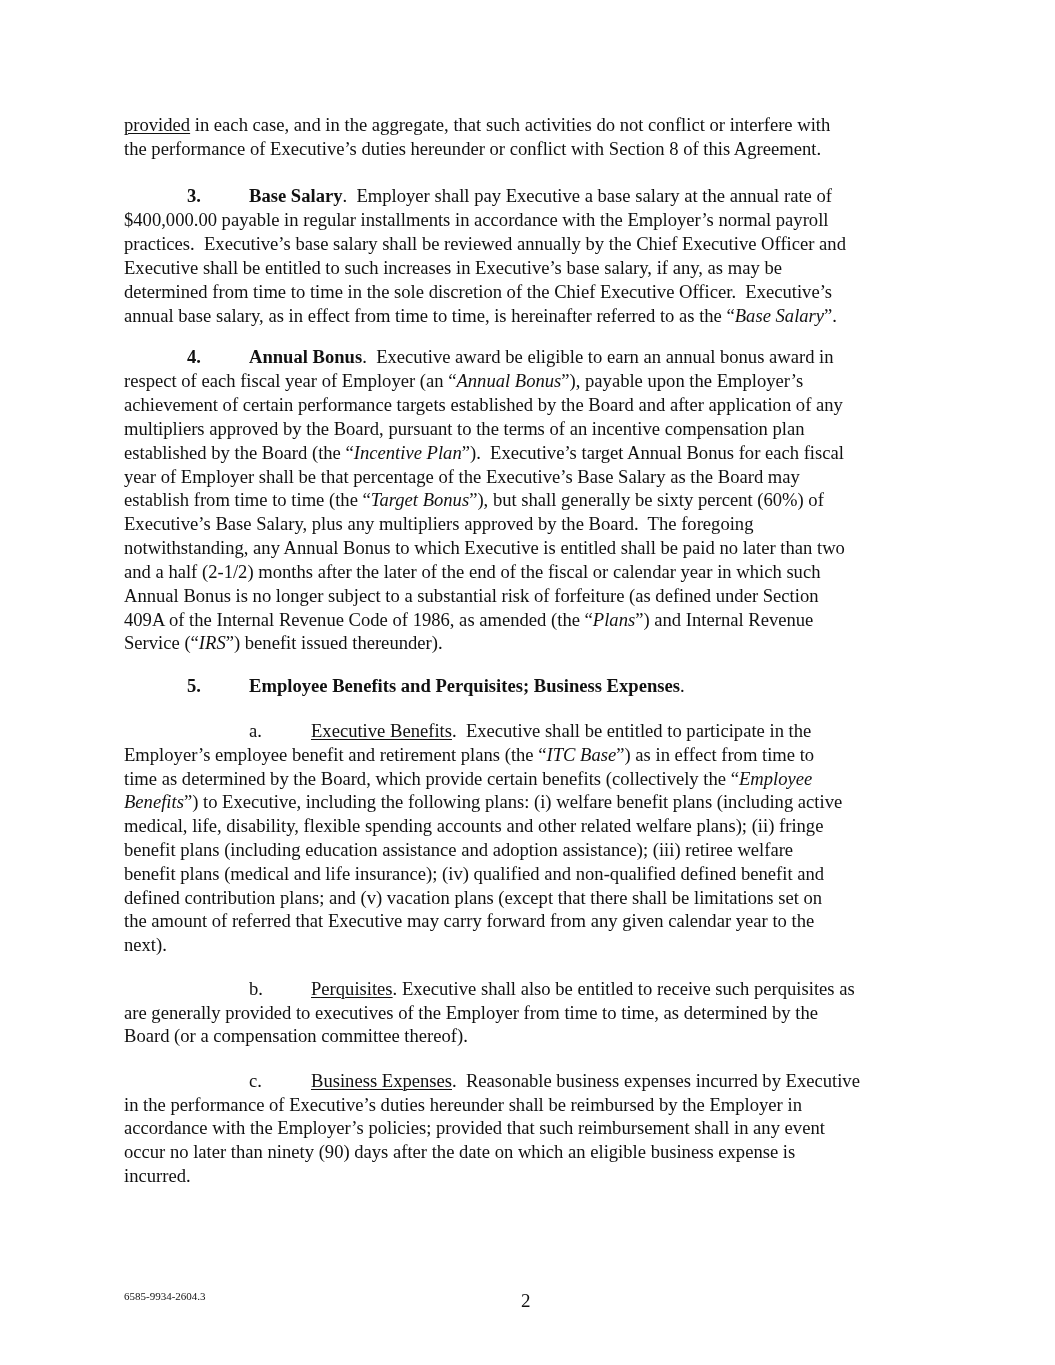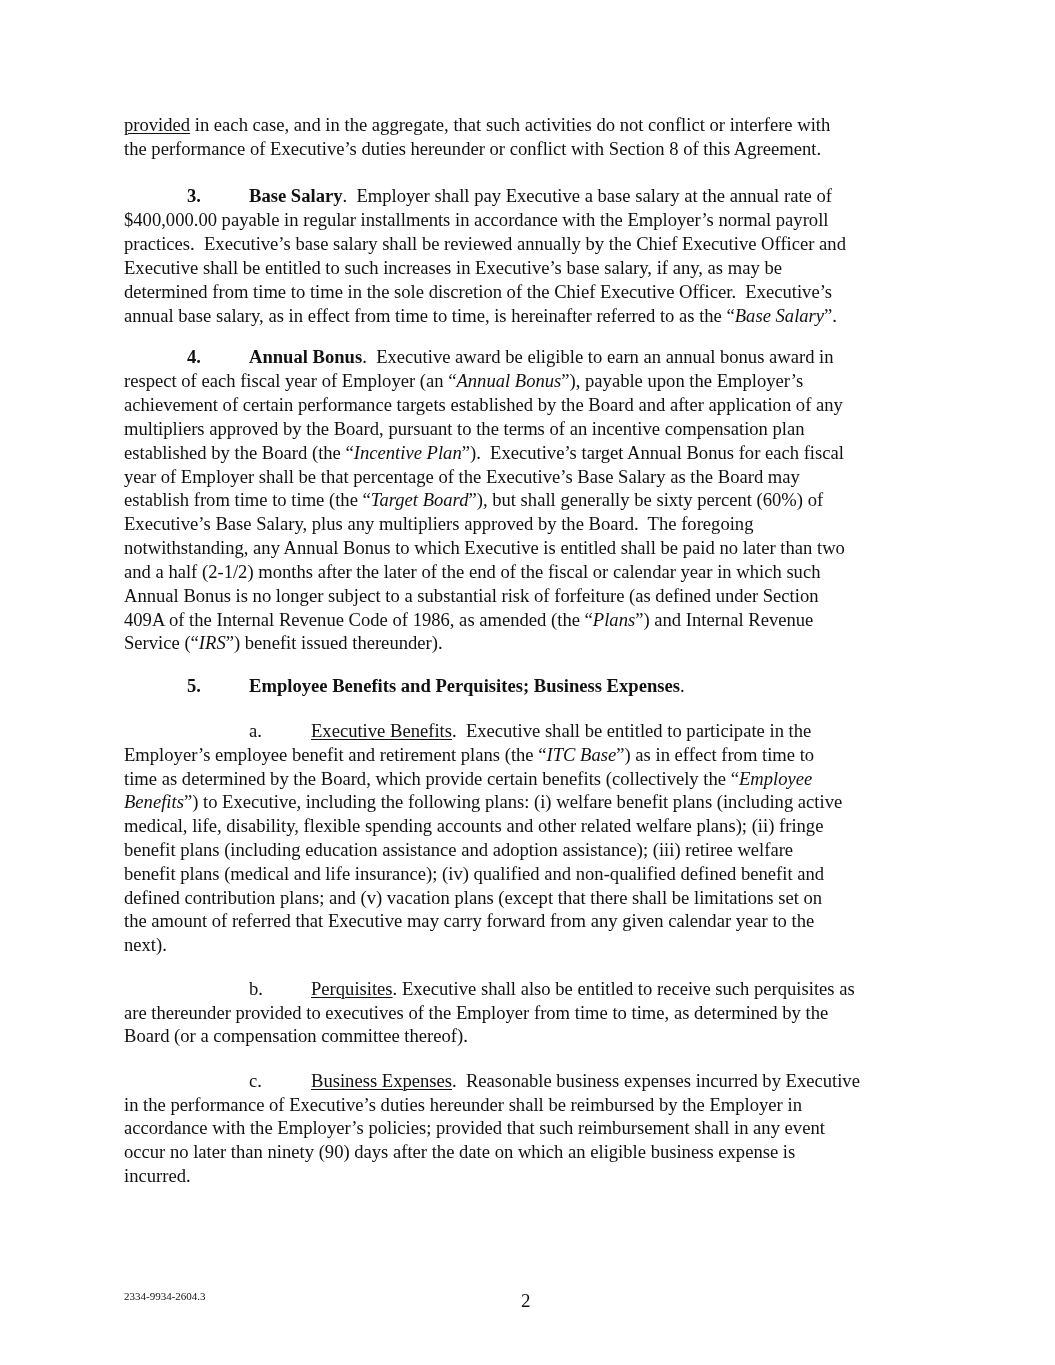--- a/index.html
+++ b/index.html
@@ -39,21 +39,21 @@
   </div>
 
   <div>
     <span class="num b" style="left:187px;top:345px">4.</span>
     <div class="ln" style="top:345px;left:249px"><span class="b">Annual Bonus</span><span>.  Executive award be eligible to earn an annual bonus award in</span></div>
     <div class="ln" style="top:369px"><span>respect of each fiscal year of Employer (an “</span><span class="i">Annual Bonus</span><span>”), payable upon the Employer’s</span></div>
     <div class="ln" style="top:393px"><span>achievement of certain performance targets established by the Board and after application of any</span></div>
     <div class="ln" style="top:417px"><span>multipliers approved by the Board, pursuant to the terms of an incentive compensation plan</span></div>
     <div class="ln" style="top:441px"><span>established by the Board (the “</span><span class="i">Incentive Plan</span><span>”).  Executive’s target Annual Bonus for each fiscal</span></div>
     <div class="ln" style="top:465px"><span>year of Employer shall be that percentage of the Executive’s Base Salary as the Board may</span></div>
-    <div class="ln" style="top:488px"><span>establish from time to time (the “</span><span class="i">Target Board</span><span>”), but shall generally be sixty percent (60%) of</span></div>
+    <div class="ln" style="top:488px"><span>establish from time to time (the “</span><span class="i">Target Bonus</span><span>”), but shall generally be sixty percent (60%) of</span></div>
     <div class="ln" style="top:512px"><span>Executive’s Base Salary, plus any multipliers approved by the Board.  The foregoing</span></div>
     <div class="ln" style="top:536px"><span>notwithstanding, any Annual Bonus to which Executive is entitled shall be paid no later than two</span></div>
     <div class="ln" style="top:560px"><span>and a half (2-1/2) months after the later of the end of the fiscal or calendar year in which such</span></div>
     <div class="ln" style="top:584px"><span>Annual Bonus is no longer subject to a substantial risk of forfeiture (as defined under Section</span></div>
     <div class="ln" style="top:608px"><span>409A of the Internal Revenue Code of 1986, as amended (the “</span><span class="i">Plans</span><span>”) and Internal Revenue</span></div>
     <div class="ln" style="top:631px"><span>Service (“</span><span class="i">IRS</span><span>”) benefit issued thereunder).</span></div>
   </div>
 
   <div>
     <span class="num b" style="left:187px;top:674px">5.</span>
@@ -69,29 +69,29 @@
       <div class="ln" style="top:838px"><span>benefit plans (including education assistance and adoption assistance); (iii) retiree welfare</span></div>
       <div class="ln" style="top:862px"><span>benefit plans (medical and life insurance); (iv) qualified and non-qualified defined benefit and</span></div>
       <div class="ln" style="top:886px"><span>defined contribution plans; and (v) vacation plans (except that there shall be limitations set on</span></div>
       <div class="ln" style="top:909px"><span>the amount of referred that Executive may carry forward from any given calendar year to the</span></div>
       <div class="ln" style="top:933px"><span>next).</span></div>
     </div>
 
     <div>
       <span class="num" style="left:249px;top:977px">b.</span>
       <div class="ln" style="top:977px;left:311px"><span class="u">Perquisites</span><span>. Executive shall also be entitled to receive such perquisites as</span></div>
-      <div class="ln" style="top:1001px"><span>are thereunder provided to executives of the Employer from time to time, as determined by the</span></div>
+      <div class="ln" style="top:1001px"><span>are generally provided to executives of the Employer from time to time, as determined by the</span></div>
       <div class="ln" style="top:1024px"><span>Board (or a compensation committee thereof).</span></div>
     </div>
 
     <div>
       <span class="num" style="left:249px;top:1069px">c.</span>
       <div class="ln" style="top:1069px;left:311px"><span class="u">Business Expenses</span><span>.  Reasonable business expenses incurred by Executive</span></div>
       <div class="ln" style="top:1093px"><span>in the performance of Executive’s duties hereunder shall be reimbursed by the Employer in</span></div>
       <div class="ln" style="top:1116px"><span>accordance with the Employer’s policies; provided that such reimbursement shall in any event</span></div>
       <div class="ln" style="top:1140px"><span>occur no later than ninety (90) days after the date on which an eligible business expense is</span></div>
       <div class="ln" style="top:1164px"><span>incurred.</span></div>
     </div>
   </div>
 
-  <div class="footer-id">2334-9934-2604.3</div>
+  <div class="footer-id">6585-9934-2604.3</div>
   <div class="page-num">2</div>
 </div>
 
 </body></html>

